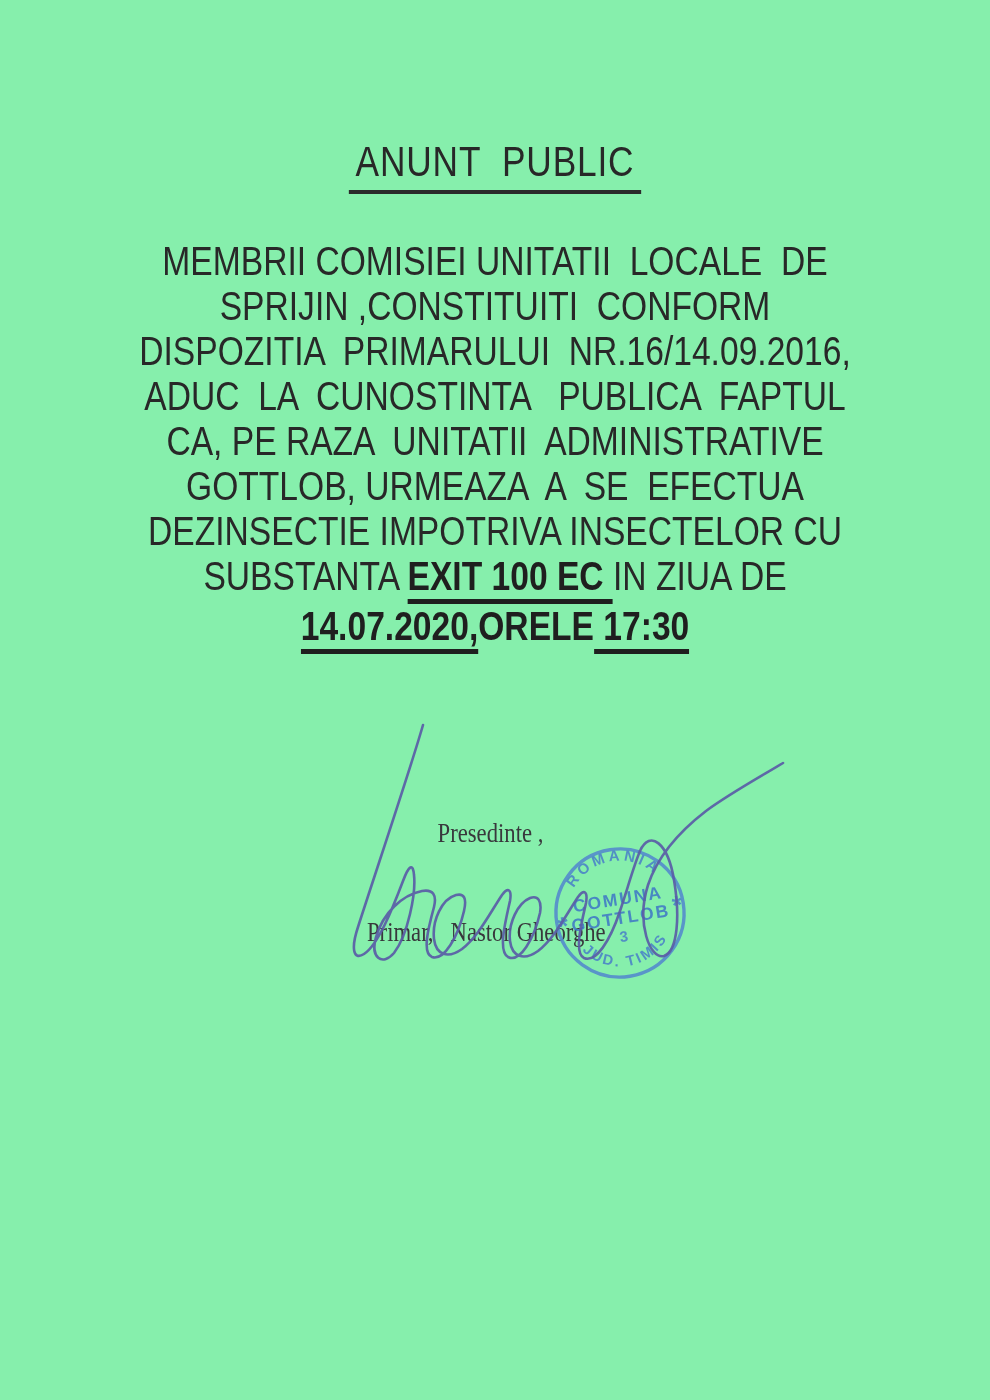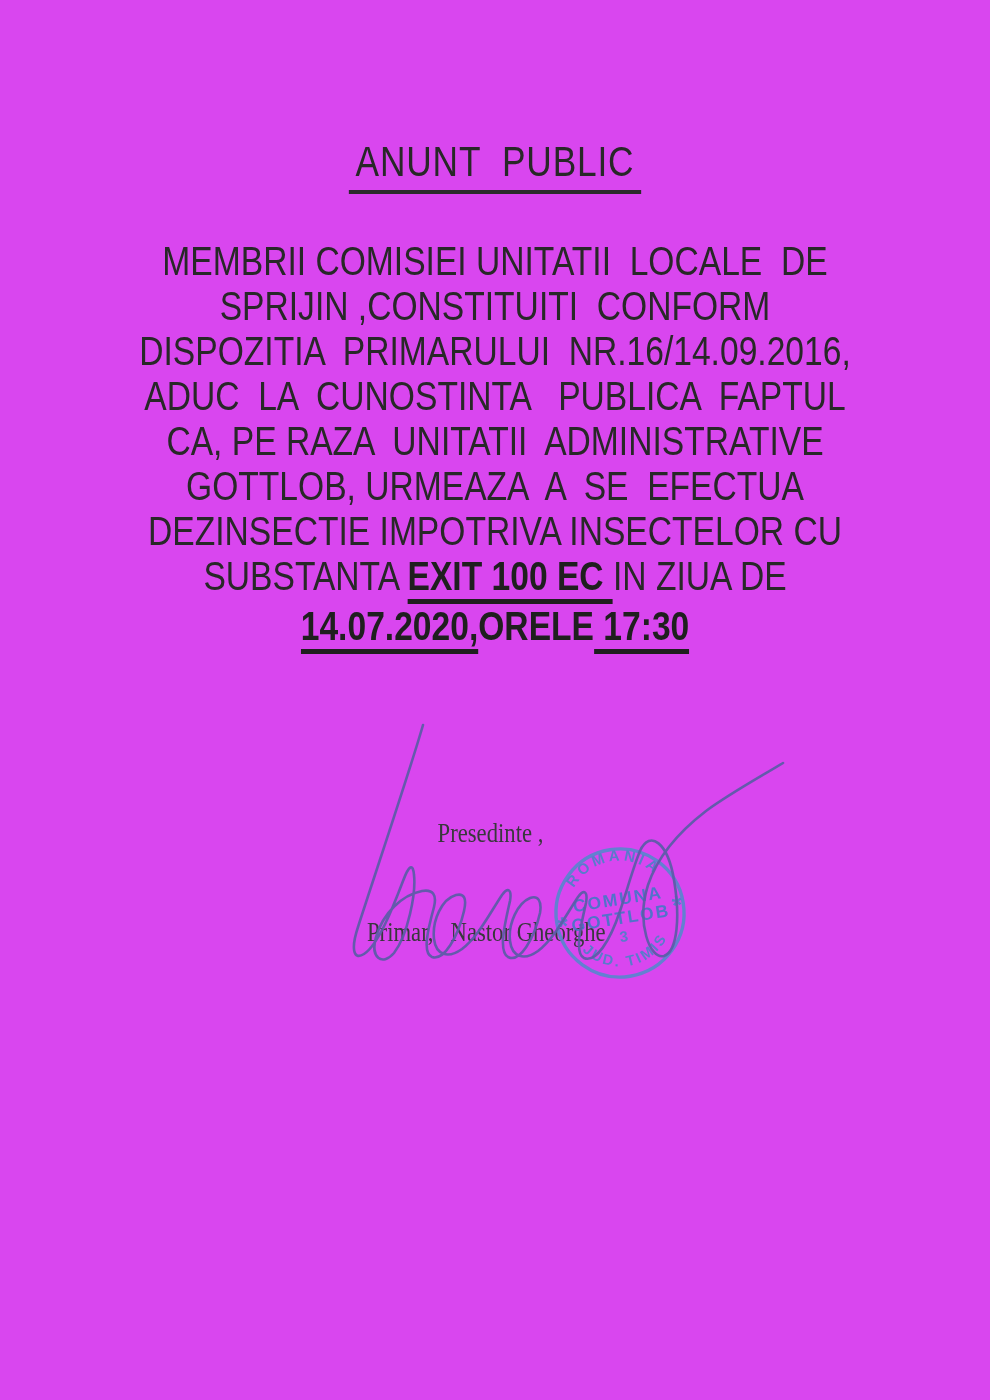--- a/index.html
+++ b/index.html
@@ -1,18 +1,18 @@
 <!DOCTYPE html>
 <html><head>
 <meta charset="utf-8">
 <style>
   html,body { margin:0; padding:0; background:#ffffff; }
   .page {
     position:relative; width:990px; height:1400px;
-    background:#d946ef; overflow:hidden;
+    background:#86efac; overflow:hidden;
     font-family:"Liberation Sans", sans-serif;
     color:#282828;
   }
   .title-wrap {
     position:absolute; top:136px; left:0; right:0;
     text-align:center; transform:scaleX(.84);
     font-size:42px; line-height:52px; font-weight:400;
   }
   .title-text {
     display:inline-block; white-space:pre;

